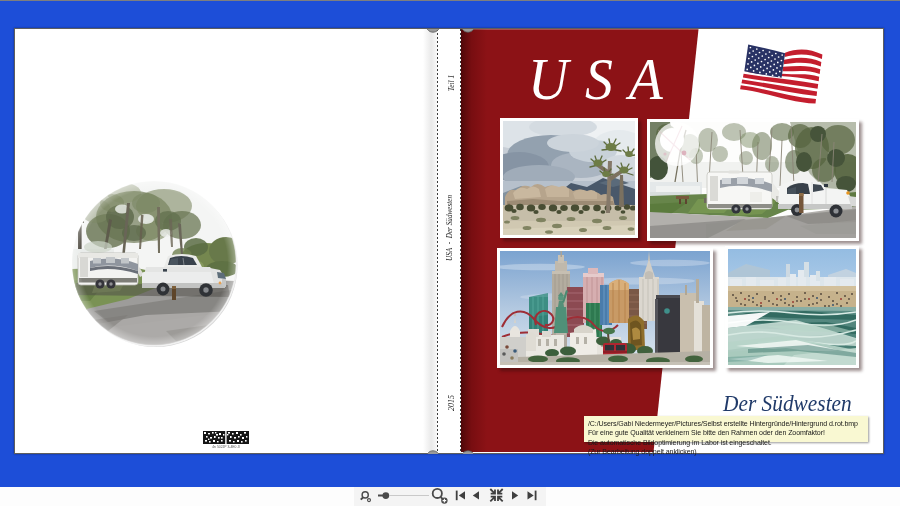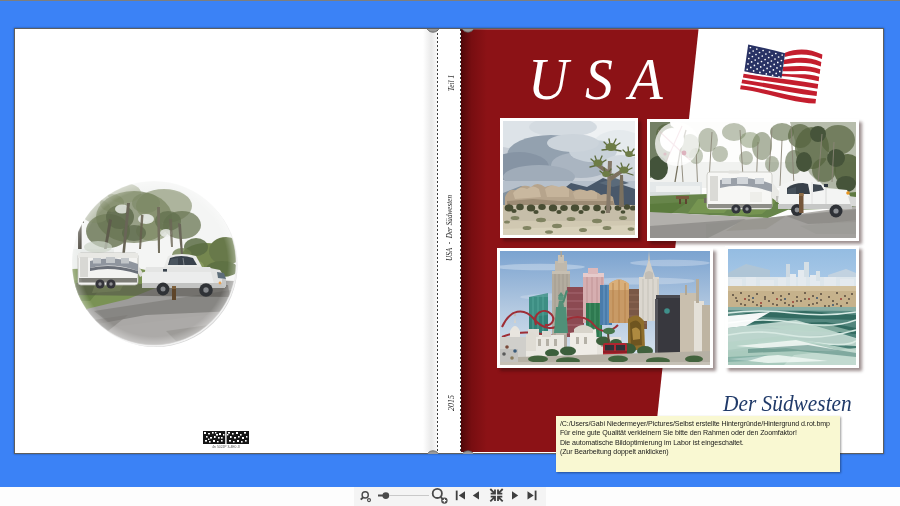--- a/index.html
+++ b/index.html
@@ -1,19 +1,19 @@
 <!DOCTYPE html>
 <html><head><meta charset="utf-8">
 <style>
   * { margin:0; padding:0; box-sizing:border-box; }
   html,body { width:900px; height:506px; overflow:hidden; background:#fdfdfd;
     font-family:"Liberation Sans", sans-serif; }
   .abs { position:absolute; }
   #workspace { position:absolute; left:0; top:0; width:900px; height:487px;
-    background:#3b82f6; border-top:1px solid #7e7e7e; }
+    background:#1d4ed8; border-top:1px solid #7e7e7e; }
   #page { position:absolute; left:14px; top:27.2px; width:869.5px; height:425.4px;
     background:#ffffff; border:1px solid #5e5e5e; box-shadow:0 0 2px rgba(0,0,0,0.4); }
   .dash { position:absolute; top:0; width:1px; height:423px;
     background-image:repeating-linear-gradient(to bottom,#3a3a3a 0 2px,transparent 2px 4px); }
   .spinetext { position:absolute; white-space:nowrap; color:#1c1c1c;
     font-family:"Liberation Serif", serif; font-style:italic;
     transform:translate(-50%,-50%) rotate(-90deg); }
   .photo { position:absolute; background:#fff;
     box-shadow:3px 3px 3px rgba(40,10,10,0.45); }
   .photo svg { display:block; margin:3px; }
@@ -757,21 +757,21 @@
     <path d="M-0.5,-1 L12.5,-1 L12.5,0.1 C10.4,0.3 10.6,3.1 6,3.2 C1.4,3.1 1.6,0.3 -0.5,0.1 Z" fill="#9a9a9a" stroke="#555" stroke-width="0.8"></path>
   </svg>
   <svg class="abs" style="left:411.5px; top:419.6px; z-index:4;" width="12" height="5" viewBox="0 0 12 5">
     <path d="M-0.5,6 L12.5,6 L12.5,4.9 C10.4,4.7 10.6,1.9 6,1.8 C1.4,1.9 1.6,4.7 -0.5,4.9 Z" fill="#9a9a9a" stroke="#555" stroke-width="0.8"></path>
   </svg>
   <svg class="abs" style="left:446.5px; top:419.6px; z-index:4;" width="12" height="5" viewBox="0 0 12 5">
     <path d="M-0.5,6 L12.5,6 L12.5,4.9 C10.4,4.7 10.6,1.9 6,1.8 C1.4,1.9 1.6,4.7 -0.5,4.9 Z" fill="#9a9a9a" stroke="#555" stroke-width="0.8"></path>
   </svg>
  </div>
 </div>
-<div class="abs" style="left:556px; top:416px; width:284px; height:56px; background:#f9f8d2;
+<div class="abs" style="left:584px; top:416px; width:284px; height:26px; background:#f9f8d2;
   box-shadow:1px 1px 2px rgba(0,0,0,0.4); z-index:5;">
   <div style="font-size:7.3px; line-height:9.6px; color:#1a1a1a; padding:2.5px 0 0 4px;
     white-space:nowrap; transform-origin:0 0; transform:scaleX(0.97); letter-spacing:-0.1px;">
 /C:/Users/Gabi Niedermeyer/Pictures/Selbst erstellte Hintergründe/Hintergrund d.rot.bmp<br>
 Für eine gute Qualität verkleinern Sie bitte den Rahmen oder den Zoomfaktor!<br>
 Die automatische Bildoptimierung im Labor ist eingeschaltet.<br>
 (Zur Bearbeitung doppelt anklicken)
   </div>
 </div>
 <div class="abs" style="left:354px; top:487px; width:192px; height:19px; background:#f4f4f4;"></div>

